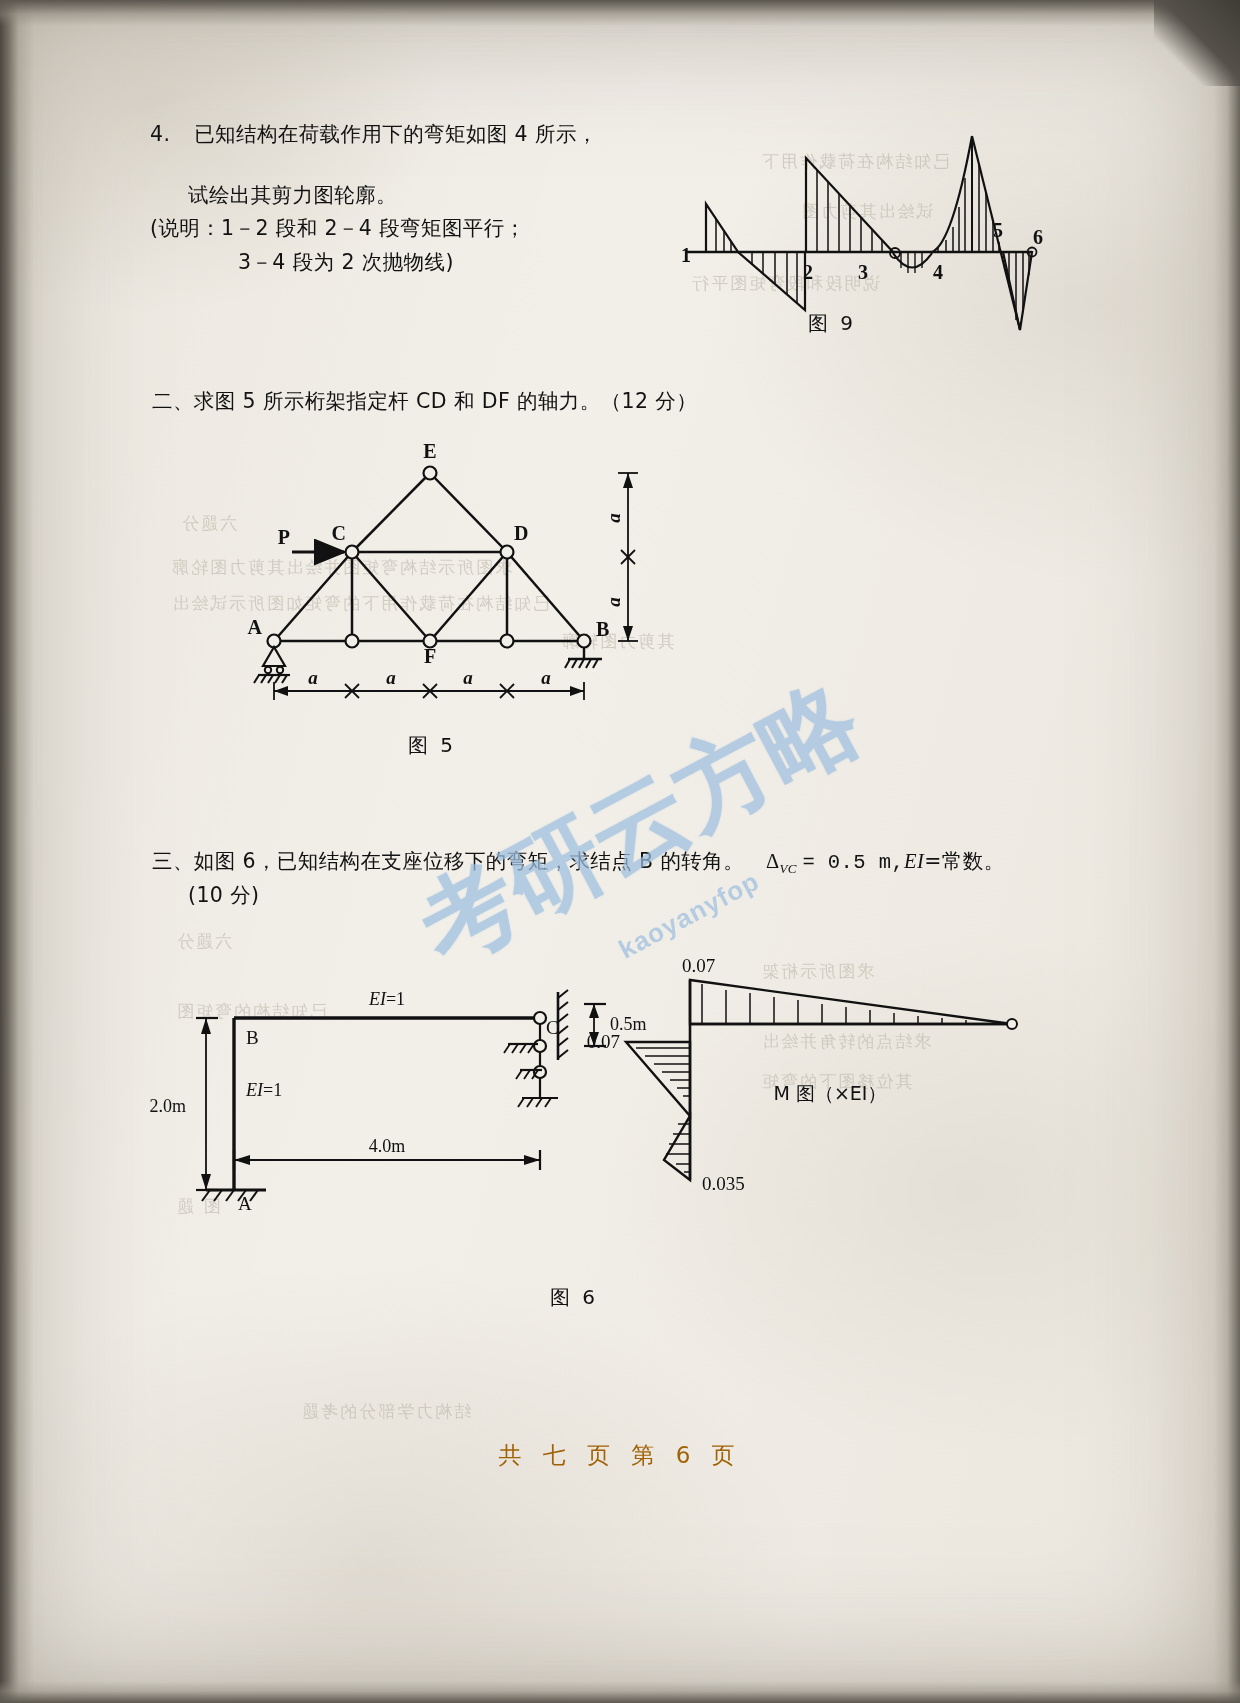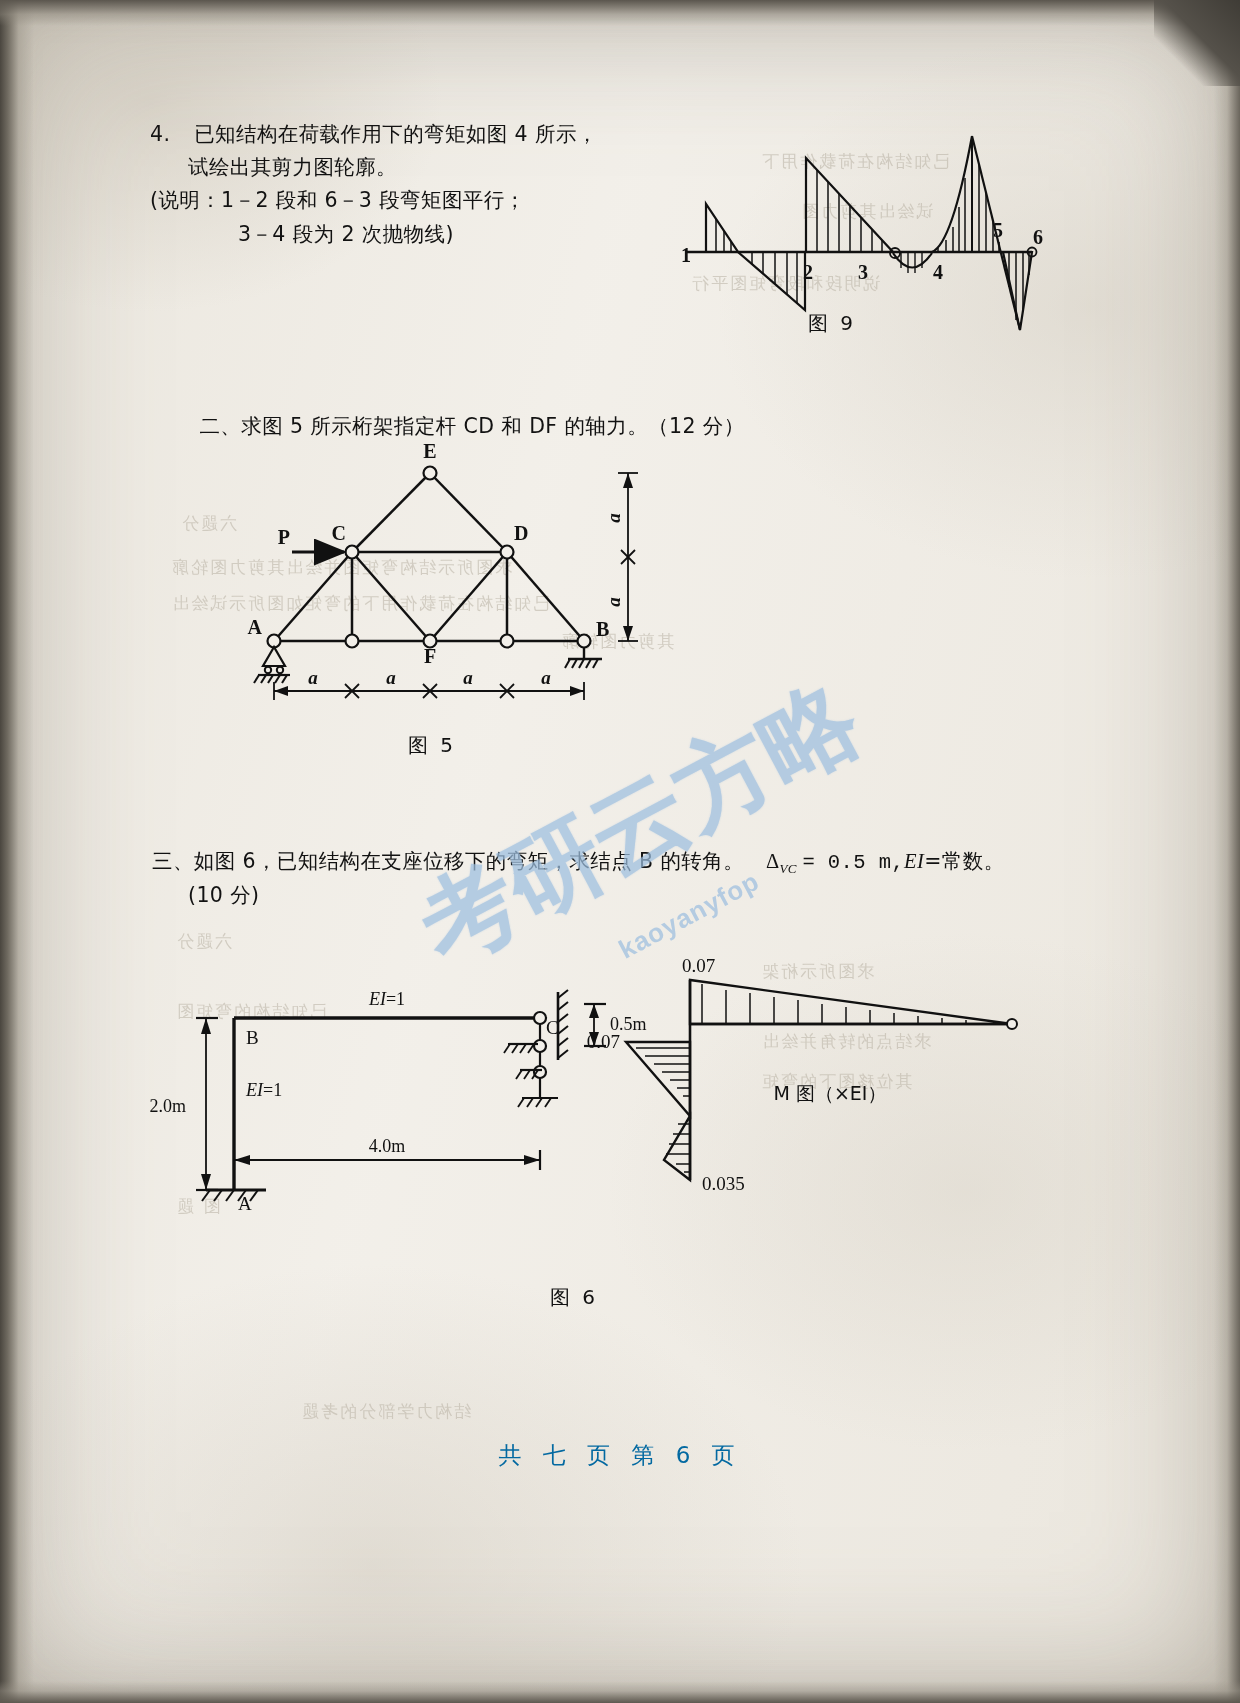--- a/index.html
+++ b/index.html
@@ -56,21 +56,21 @@
   .watermark{
     position:absolute;pointer-events:none;user-select:none;
     color:#9dbfe0;opacity:.72;font-weight:bold;
   }
   .wm-big{font-size:96px;font-family:"DejaVu Sans","Liberation Sans",sans-serif;
     transform:rotate(-28deg);text-shadow:0 0 2px rgba(150,185,220,.6);}
   .wm-small{font-size:26px;transform:rotate(-28deg);letter-spacing:1px;}
 
   .footer{
     position:absolute;left:0;width:100%;text-align:center;
-    font-size:23px;letter-spacing:7px;color:#0369a1;
+    font-size:23px;letter-spacing:7px;color:#a16207;
   }
   .speck{position:absolute;background:#8d8madd;border-radius:50%;opacity:.5;}
 </style>
 </head>
 <body>
 
 <div class="page">
 
   <div class="paper-tint"></div>
 
@@ -88,25 +88,25 @@
   <div class="bleed cn" style="left:760px;top:1070px;">其位移图下的弯矩</div>
   <div class="bleed cn" style="left:175px;top:1195px;">图 题</div>
   <div class="bleed cn" style="left:300px;top:1400px;">结构力学部分的考题</div>
 
   <div class="blk" style="left:150px;top:118px;width:560px;">
     <div class="q-text cn">
       <span>4.</span>
       <span style="display:inline-block;width:10px;"></span>
       <span>已知结构在荷载作用下的弯矩如图 4 所示，</span>
     </div>
-    <div class="q-text cn" style="padding-left:38px;">
+    <div class="q-text cn" style="padding-left:38px;margin-top:28px;">
       <span>试绘出其剪力图轮廓。</span>
     </div>
     <div class="q-text cn">
-      <span>(说明：1－2 段和 6－3 段弯矩图平行；</span>
+      <span>(说明：1－2 段和 2－4 段弯矩图平行；</span>
     </div>
     <div class="q-text cn" style="padding-left:88px;">
       <span>3－4 段为 2 次抛物线)</span>
     </div>
   </div>
 
   <div class="blk" style="left:680px;top:112px;">
     <svg width="360" height="225" viewBox="0 0 360 225">
 
       <line class="st" x1="6" y1="140" x2="352" y2="140" stroke-width="2.6"></line>
@@ -176,21 +176,21 @@
       <text x="258" y="167" font-size="20" font-weight="bold" fill="#111" text-anchor="middle" font-family="Liberation Serif, serif">4</text>
       <text x="318" y="125" font-size="20" font-weight="bold" fill="#111" text-anchor="middle" font-family="Liberation Serif, serif">5</text>
       <text x="358" y="132" font-size="20" font-weight="bold" fill="#111" text-anchor="middle" font-family="Liberation Serif, serif">6</text>
     </svg>
   </div>
 
   <div class="blk fig-cap cn" style="left:808px;top:310px;">
     <span>图 9</span>
   </div>
 
-  <div class="blk" style="left:152px;top:410px;width:640px;text-align:center;">
+  <div class="blk" style="left:152px;top:385px;width:640px;">
     <div class="q-text cn">
       <span>二、</span><span>求图 5 所示桁架指定杆 CD 和 DF 的轴力。（12 分）</span>
     </div>
   </div>
 
   <div class="blk" style="left:232px;top:444px;">
     <svg width="420" height="270" viewBox="0 0 420 270">
       <defs>
         <marker id="arrR" markerWidth="11" markerHeight="9" refX="10" refY="4.5" orient="auto">
           <polygon points="0,0 11,4.5 0,9" fill="#111"></polygon>

